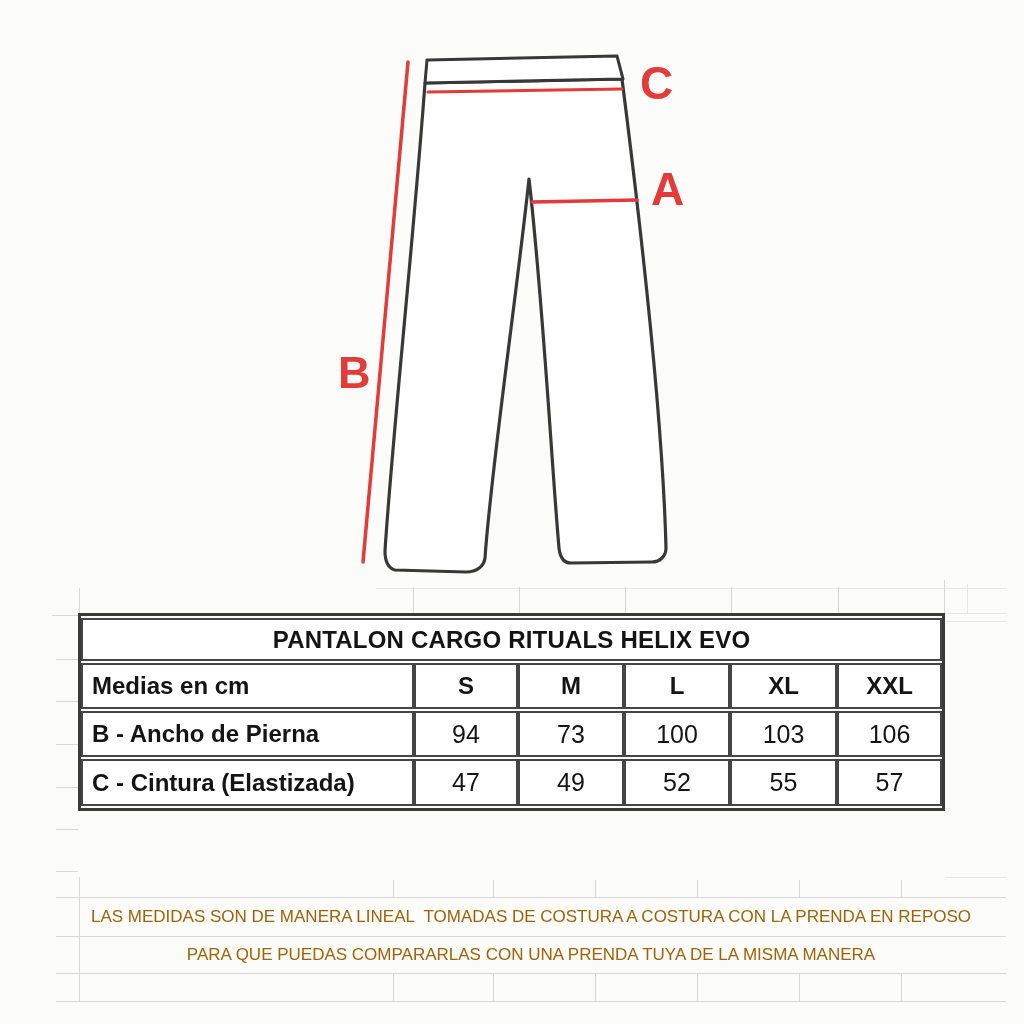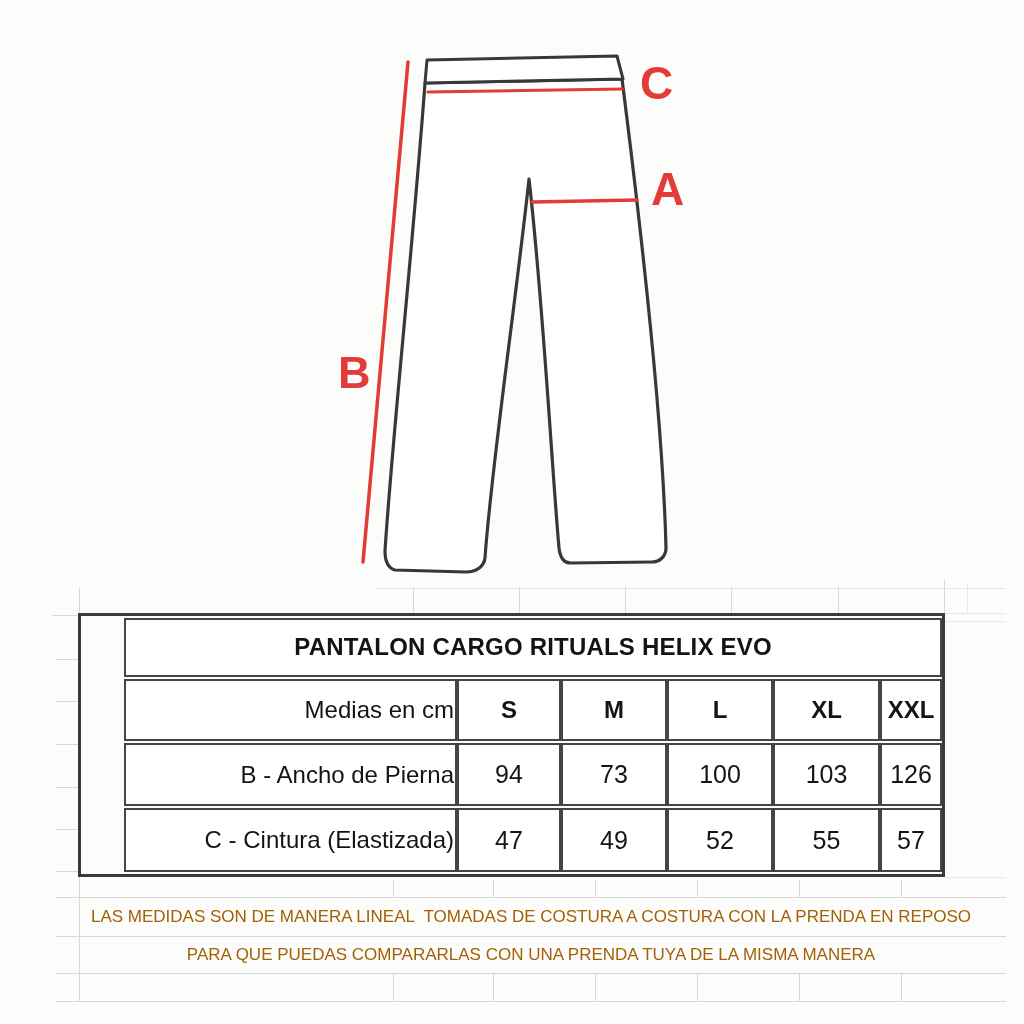--- a/index.html
+++ b/index.html
@@ -13,38 +13,37 @@
   .gl.light{background:#e6e6e6;}
   .gl.h{height:1px;}
   .gl.v{width:1px;}
 
   
   .diagram{position:absolute;left:0;top:0;width:1024px;height:1024px;pointer-events:none;z-index:2;}
   .measure-letter{font-family:"Liberation Sans",sans-serif;font-weight:bold;}
 
   
   .table-wrap{
-    position:absolute;left:78px;top:613px;width:867px;height:264px;
+    position:absolute;left:78px;top:613px;width:867px;height:198px;
     border:3px solid #3a3a3a;background:transparent;z-index:3;
     box-sizing:border-box;
-    padding-left:43px;
   }
   table.size{
     width:100%;height:100%;table-layout:fixed;
     border-collapse:separate;border-spacing:0 2px;
   }
   table.size td{
     box-sizing:border-box;border:2px solid #454545;background:#ffffff;
     color:#141414;vertical-align:middle;overflow:hidden;white-space:nowrap;
   }
   td.title-cell{
     text-align:center;font-weight:bold;font-size:24px;letter-spacing:0.2px;color:#0f0f0f;
   }
   td.row-label{
-    text-align:right;padding-left:9px;font-weight:normal;font-size:24px;color:#101010;
+    text-align:left;padding-left:9px;font-weight:bold;font-size:24px;color:#101010;
   }
   td.size-head{
     text-align:center;font-weight:bold;font-size:24px;color:#101010;
   }
   td.val{
     text-align:center;font-weight:normal;font-size:25px;color:#1d1d1d;
   }
   tr.r-title{height:38px;}
   tr.r-head{height:40px;}
   tr.r-data{height:41px;}
@@ -148,21 +147,21 @@
         <td class="size-head">L</td>
         <td class="size-head">XL</td>
         <td class="size-head">XXL</td>
       </tr>
       <tr class="r-data">
         <td class="row-label">B - Ancho de Pierna</td>
         <td class="val">94</td>
         <td class="val">73</td>
         <td class="val">100</td>
         <td class="val">103</td>
-        <td class="val">126</td>
+        <td class="val">106</td>
       </tr>
       <tr class="r-data">
         <td class="row-label">C - Cintura (Elastizada)</td>
         <td class="val">47</td>
         <td class="val">49</td>
         <td class="val">52</td>
         <td class="val">55</td>
         <td class="val">57</td>
       </tr>
     </tbody>

